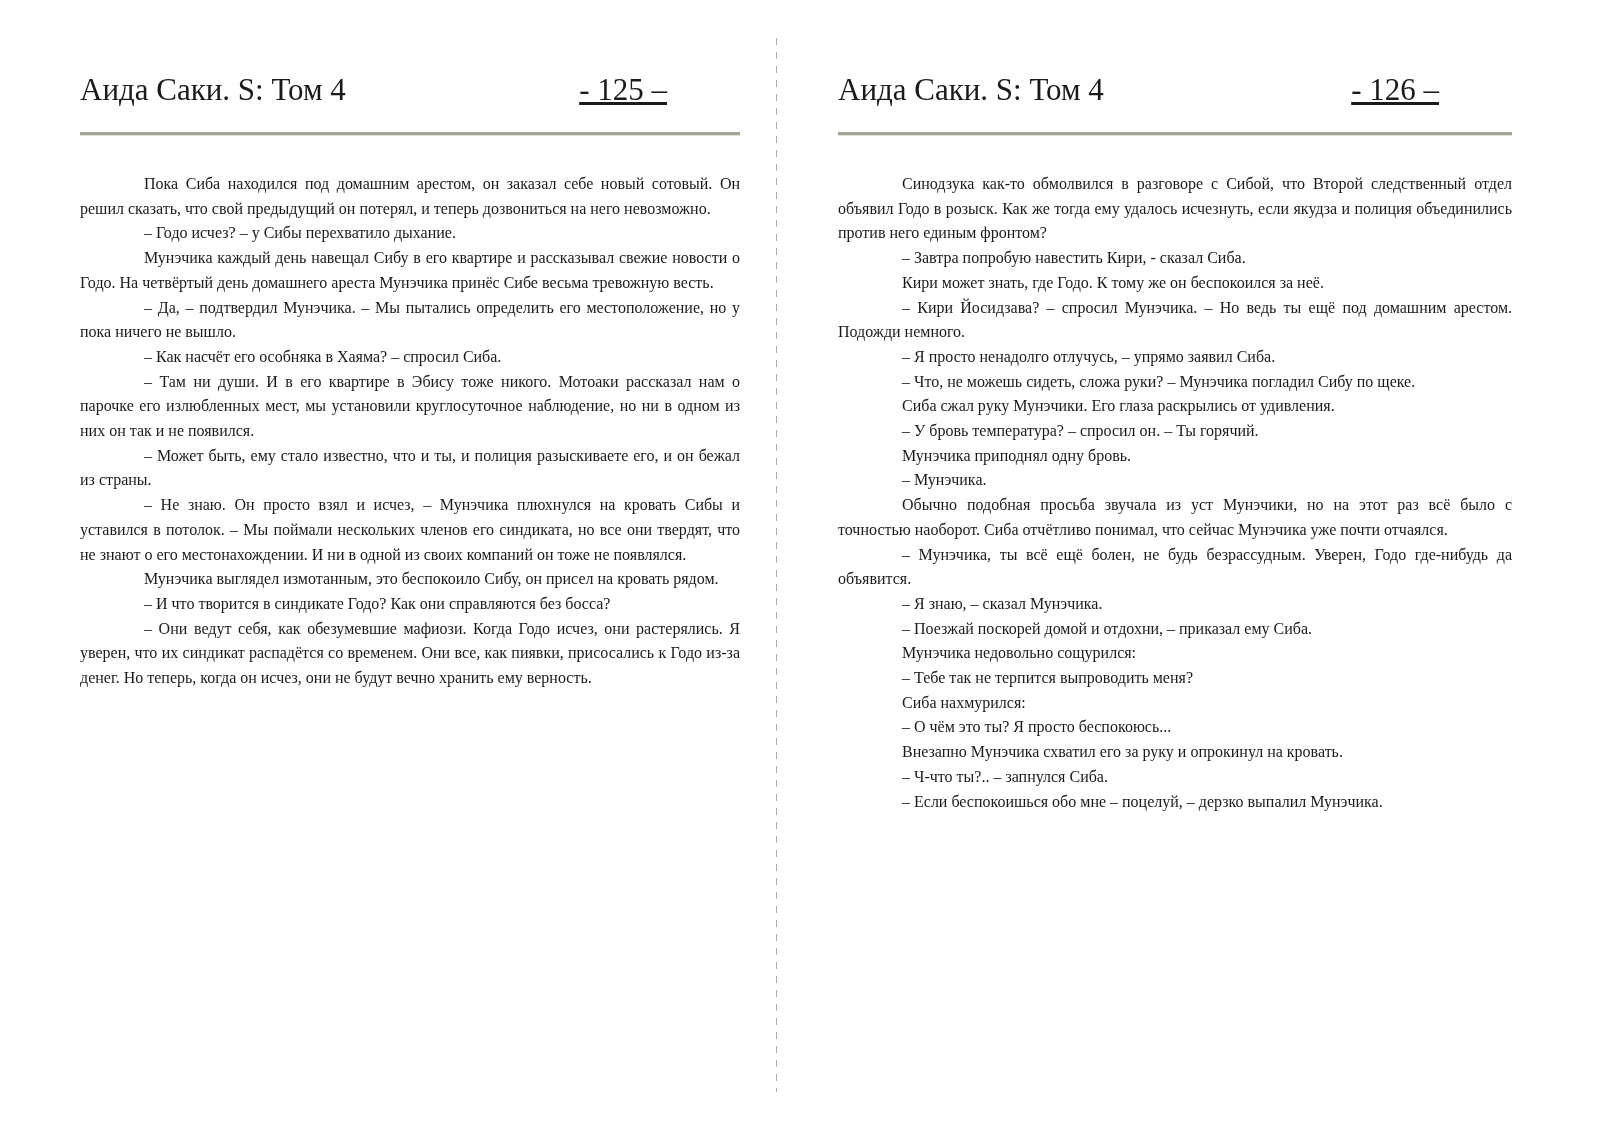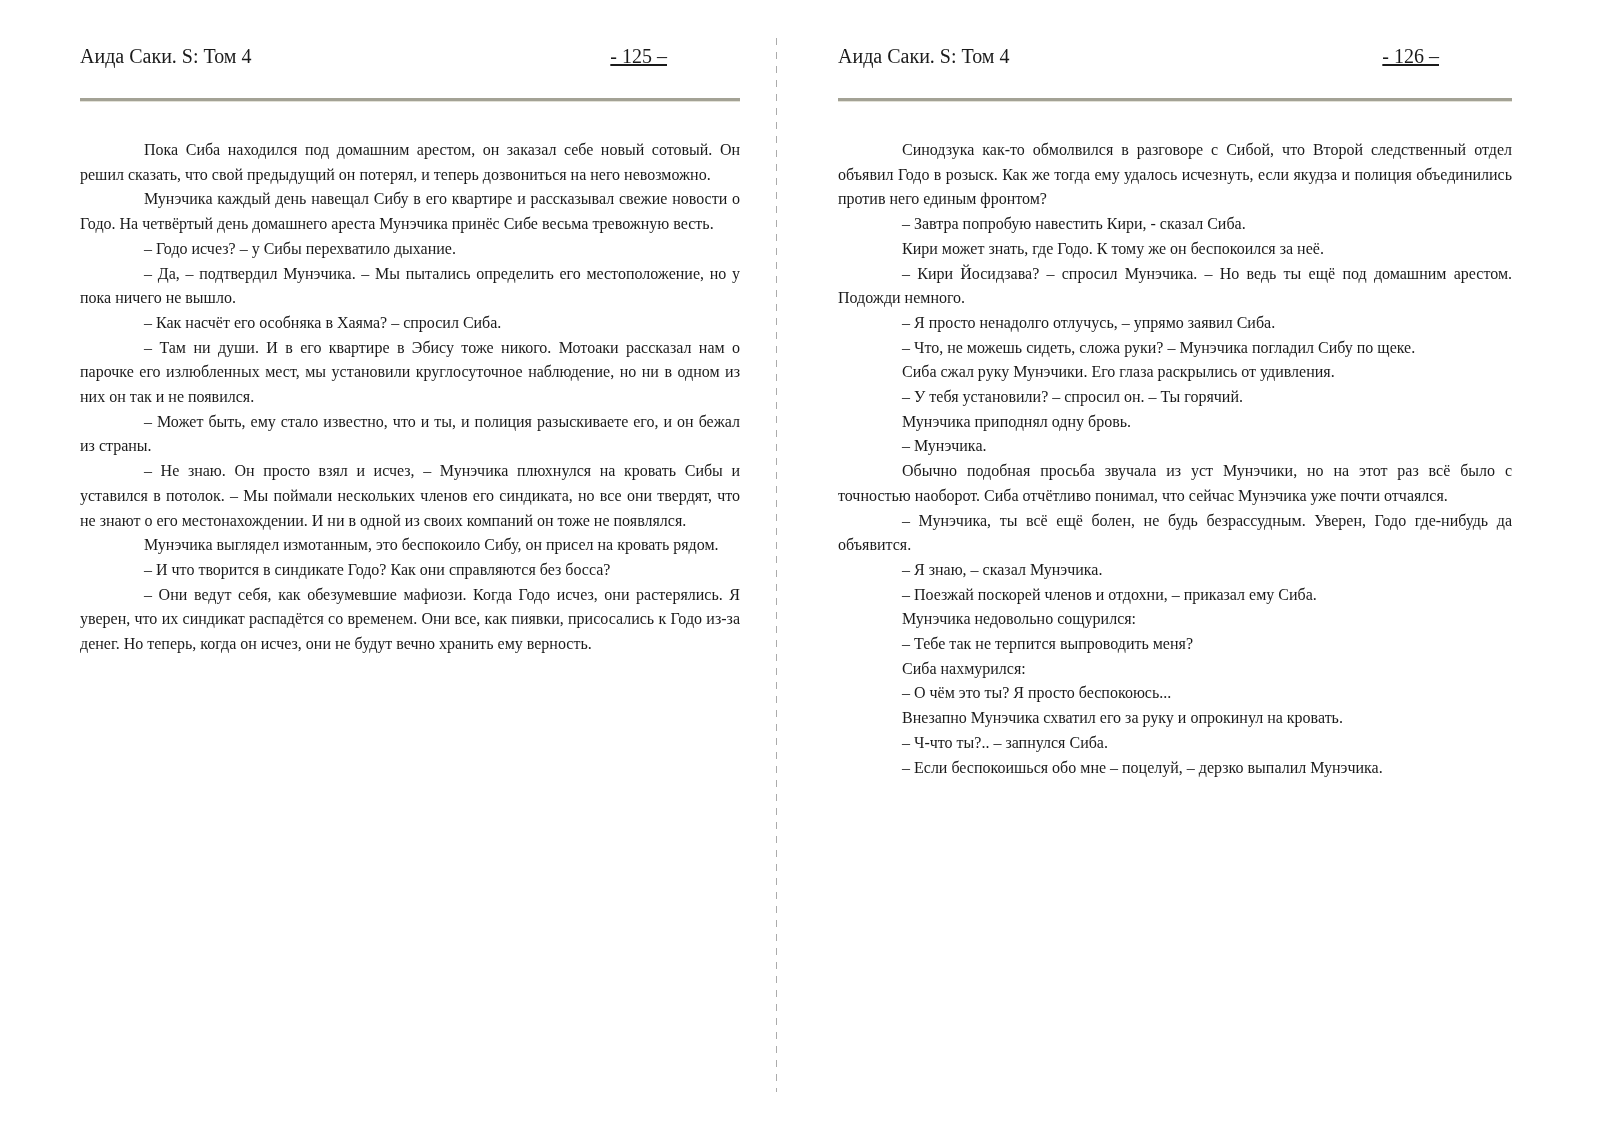--- a/index.html
+++ b/index.html
@@ -17,24 +17,24 @@
     color: #1a1a1a;
   }
   .page {
     position: absolute;
     top: 0;
   }
   .page.left  { left: 80px;  width: 660px; }
   .page.right { left: 838px; width: 674px; }
 
   .page-header {
-    margin-top: 42px;
+    margin-top: 76px;
     display: flex;
     align-items: baseline;
-    font-size: 20px;
+    font-size: 31px;
     line-height: 28px;
     white-space: nowrap;
   }
   .page-header .title { flex: 1 1 auto; }
   .page-header .pagenum { margin-right: 73px; text-decoration: underline; }
 
   .header-rule {
     margin-top: 28px;
     height: 3px;
     background: #a3a295;
@@ -73,22 +73,22 @@
 <div class="canvas">
 
   <div class="page left">
     <div class="page-header">
       <span class="title">Аида Саки. S: Том 4</span>
       <span class="pagenum">- 125 –</span>
     </div>
     <div class="header-rule"></div>
     <div class="page-body">
         <p>Пока Сиба находился под домашним арестом, он заказал себе новый сотовый. Он решил сказать, что свой предыдущий он потерял, и теперь дозвониться на него невозможно.</p>
+        <p>– Годо исчез? – у Сибы перехватило дыхание.</p>
         <p>Мунэчика каждый день навещал Сибу в его квартире и рассказывал свежие новости о Годо. На четвёртый день домашнего ареста Мунэчика принёс Сибе весьма тревожную весть.</p>
-        <p>– Годо исчез? – у Сибы перехватило дыхание.</p>
         <p>– Да, – подтвердил Мунэчика. – Мы пытались определить его местоположение, но у пока ничего не вышло.</p>
         <p>– Как насчёт его особняка в Хаяма? – спросил Сиба.</p>
         <p>– Там ни души. И в его квартире в Эбису тоже никого. Мотоаки рассказал нам о парочке его излюбленных мест, мы установили круглосуточное наблюдение, но ни в одном из них он так и не появился.</p>
         <p>– Может быть, ему стало известно, что и ты, и полиция разыскиваете его, и он бежал из страны.</p>
         <p>– Не знаю. Он просто взял и исчез, – Мунэчика плюхнулся на кровать Сибы и уставился в потолок. – Мы поймали нескольких членов его синдиката, но все они твердят, что не знают о его местонахождении. И ни в одной из своих компаний он тоже не появлялся.</p>
         <p>Мунэчика выглядел измотанным, это беспокоило Сибу, он присел на кровать рядом.</p>
         <p>– И что творится в синдикате Годо? Как они справляются без босса?</p>
         <p>– Они ведут себя, как обезумевшие мафиози. Когда Годо исчез, они растерялись. Я уверен, что их синдикат распадётся со временем. Они все, как пиявки, присосались к Годо из-за денег. Но теперь, когда он исчез, они не будут вечно хранить ему верность.</p>
       </div>
   </div>
@@ -102,27 +102,27 @@
     </div>
     <div class="header-rule"></div>
     <div class="page-body">
         <p>Синодзука как-то обмолвился в разговоре с Сибой, что Второй следственный отдел объявил Годо в розыск. Как же тогда ему удалось исчезнуть, если якудза и полиция объединились против него единым фронтом?</p>
         <p>– Завтра попробую навестить Кири, - сказал Сиба.</p>
         <p>Кири может знать, где Годо. К тому же он беспокоился за неё.</p>
         <p>– Кири Йосидзава? – спросил Мунэчика. – Но ведь ты ещё под домашним арестом. Подожди немного.</p>
         <p>– Я просто ненадолго отлучусь, – упрямо заявил Сиба.</p>
         <p>– Что, не можешь сидеть, сложа руки? – Мунэчика погладил Сибу по щеке.</p>
         <p>Сиба сжал руку Мунэчики. Его глаза раскрылись от удивления.</p>
-        <p>– У тебя установили? – спросил он. – Ты горячий.</p>
+        <p>– У бровь температура? – спросил он. – Ты горячий.</p>
         <p>Мунэчика приподнял одну бровь.</p>
         <p>– Мунэчика.</p>
         <p>Обычно подобная просьба звучала из уст Мунэчики, но на этот раз всё было с точностью наоборот. Сиба отчётливо понимал, что сейчас Мунэчика уже почти отчаялся.</p>
         <p>– Мунэчика, ты всё ещё болен, не будь безрассудным. Уверен, Годо где-нибудь да объявится.</p>
         <p>– Я знаю, – сказал Мунэчика.</p>
-        <p>– Поезжай поскорей членов и отдохни, – приказал ему Сиба.</p>
+        <p>– Поезжай поскорей домой и отдохни, – приказал ему Сиба.</p>
         <p>Мунэчика недовольно сощурился:</p>
         <p>– Тебе так не терпится выпроводить меня?</p>
         <p>Сиба нахмурился:</p>
         <p>– О чём это ты? Я просто беспокоюсь...</p>
         <p>Внезапно Мунэчика схватил его за руку и опрокинул на кровать.</p>
         <p>– Ч-что ты?.. – запнулся Сиба.</p>
         <p>– Если беспокоишься обо мне – поцелуй, – дерзко выпалил Мунэчика.</p>
       </div>
   </div>
 

